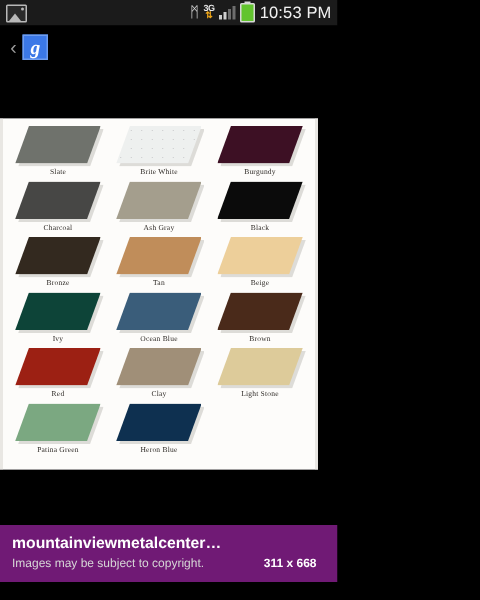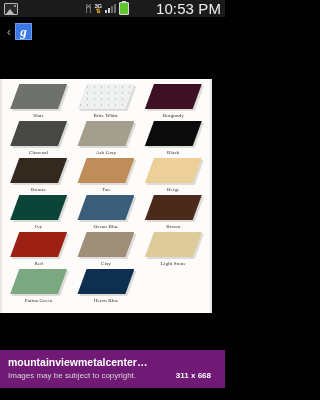--- a/index.html
+++ b/index.html
@@ -46,21 +46,21 @@
   .sig-icon i:nth-child(3){height:7px;}
   .sig-icon i:nth-child(4){height:9px;}
   .batt{
     width:8px;height:11px;border:1px solid #d8d8d8;border-radius:1px;
     position:relative;background:#62c42e;
   }
   .batt:before{
     content:"";position:absolute;top:-2.5px;left:2px;width:4px;height:1.5px;
     background:#d8d8d8;
   }
-  .clock{color:#f2f2f2;font-size:15px;letter-spacing:0.1px;margin-left:24px;}
+  .clock{color:#f2f2f2;font-size:11px;letter-spacing:0.1px;}
 
   
   .appbar{
     position:absolute;top:17px;left:0;width:225px;height:28px;
     background:#000;display:flex;align-items:center;padding-left:4px;
     box-sizing:border-box;
   }
   .back-chevron{
     color:#9a9a9a;font-size:13px;line-height:13px;width:10px;text-align:center;
   }

